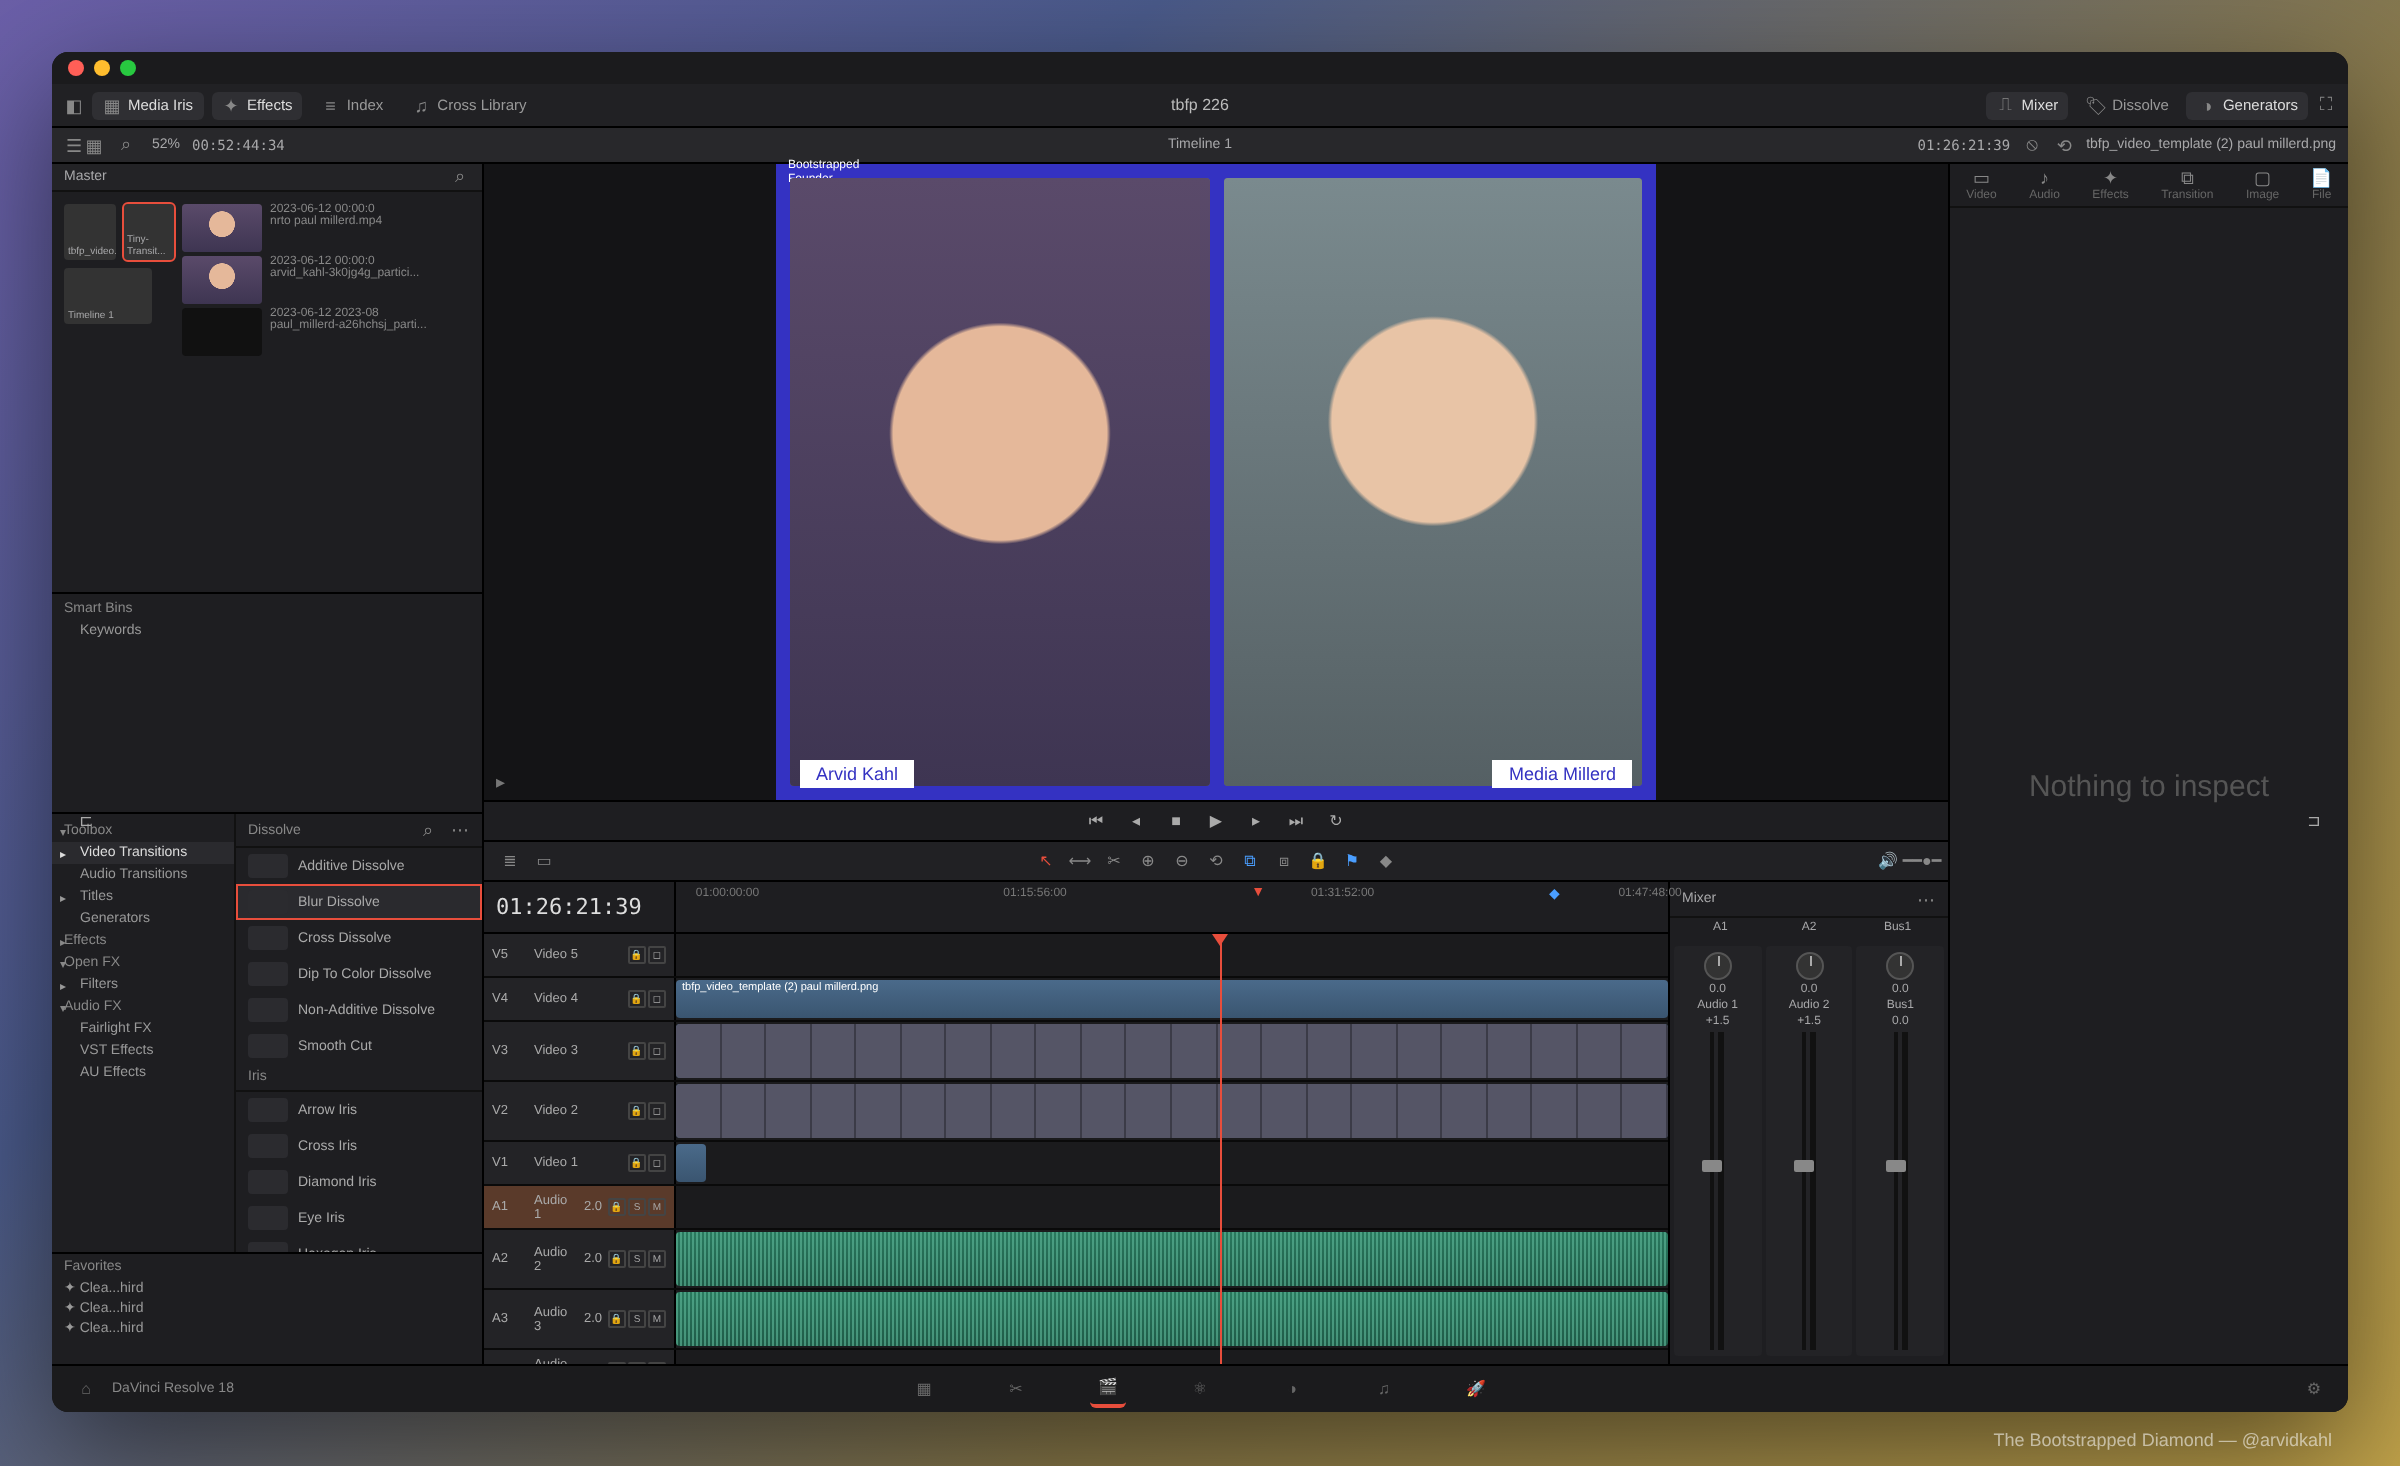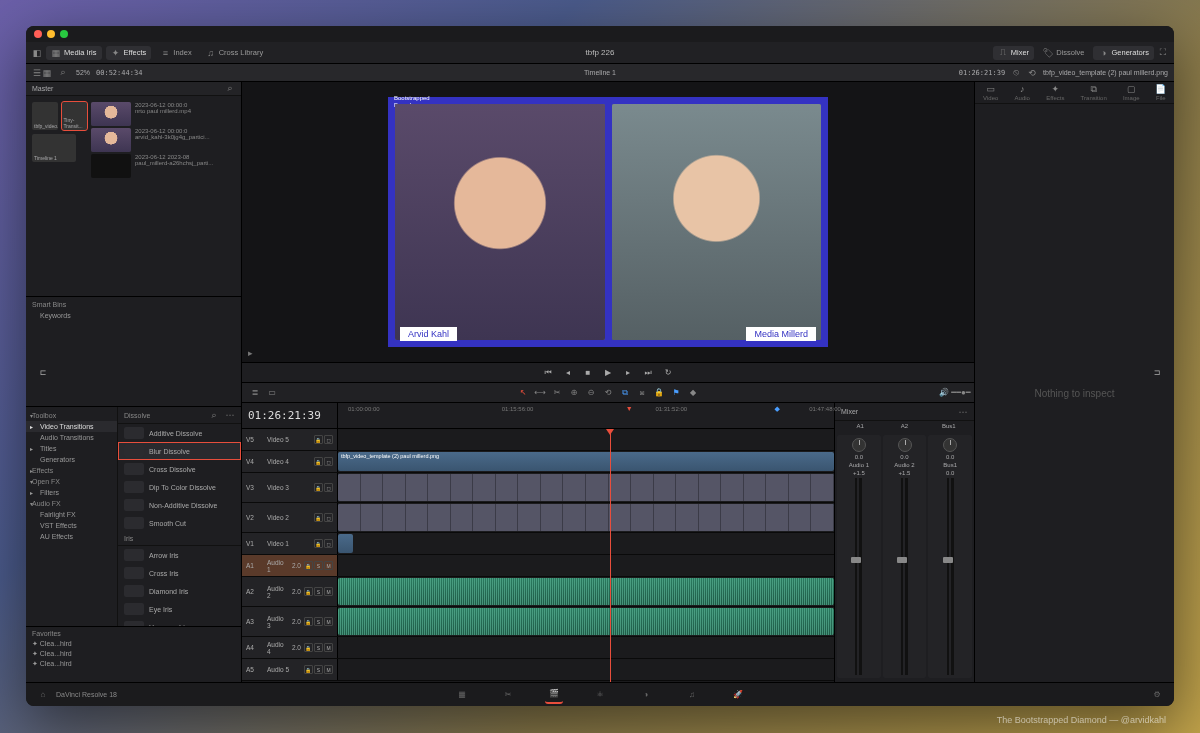--- a/index.html
+++ b/index.html
@@ -50,21 +50,21 @@
 .fx-cat .caret{position:absolute;left:4px;font-size:6px;}
 .fx-list { flex:1; overflow:hidden; font-size:7px; }
 .fx-group-hdr{padding:3px 6px;color:#888;border-bottom:1px solid #111;display:flex;align-items:center;gap:6px;}
 .fx-item{display:flex;align-items:center;gap:5px;padding:3px 6px;color:#aaa;cursor:pointer;}
 .fx-item .fx-ico{width:20px;height:12px;background:#2b2b2f;border-radius:2px;}
 .fx-item.sel{outline:1px solid #e84e3c;outline-offset:-1px;background:#2a2a2e;}
 .favorites { height:56px; border-top:1px solid #000; padding:3px 6px; font-size:7px;}
 .fav-item{padding:1px 0;color:#999;}
 
 .viewer { flex:0 0 280px; display:flex; align-items:center; justify-content:center; background:#141416; position:relative;}
-.preview { width:440px; height:250px; background:#3432c2; padding:7px; display:flex; gap:7px; position:relative;}
+.preview { width:440px; height:318px; background:#3432c2; padding:7px; display:flex; gap:7px; position:relative;}
 .preview .pane{flex:1;background:#666;border-radius:2px;position:relative;overflow:hidden;}
 .preview .badge{position:absolute;top:-2px;left:6px;background:transparent;color:#fff;font-size:6px;line-height:1.1;}
 .name-tag{position:absolute;bottom:6px;background:#fff;color:#3432c2;font-size:9px;padding:2px 8px;font-weight:500;}
 .name-tag.l{left:12px;}.name-tag.r{right:12px;}
 
 .transport { height:20px; background:#1e1e21; border-top:1px solid #000; display:flex; align-items:center; justify-content:center; gap:6px; }
 .tbtn{width:14px;height:14px;display:flex;align-items:center;justify-content:center;color:#aaa;cursor:pointer;font-size:8px;}
 .tl-toolbar{height:20px;background:#212124;border-top:1px solid #000;display:flex;align-items:center;padding:0 6px;gap:4px;position:relative;}
 .tl-toolbar .grp{display:flex;gap:3px;align-items:center;}
 .tl-toolbar .ctr{position:absolute;left:50%;transform:translateX(-50%);}
@@ -106,21 +106,21 @@
 .mch{flex:1;background:#232326;border-radius:2px;display:flex;flex-direction:column;align-items:center;padding:3px 2px;font-size:6px;gap:2px;}
 .knob{width:14px;height:14px;border-radius:50%;background:#333;border:1px solid #555;position:relative;}
 .knob::after{content:'';position:absolute;left:50%;top:1px;width:1px;height:5px;background:#aaa;}
 .fader-area{flex:1;width:100%;display:flex;justify-content:center;align-items:flex-end;position:relative;}
 .fader-track{width:2px;height:100%;background:#111;position:relative;}
 .fader-handle{position:absolute;left:-4px;width:10px;height:6px;background:#888;border-radius:1px;top:40%;}
 .meter{width:3px;height:100%;background:#111;margin-left:2px;}
 
 .insp-tabs{height:22px;display:flex;align-items:center;justify-content:space-around;border-bottom:1px solid #111;font-size:6px;color:#666;}
 .insp-tab{display:flex;flex-direction:column;align-items:center;gap:1px;cursor:pointer;}
-.insp-body{flex:1;display:flex;align-items:center;justify-content:center;color:#555;font-size:10px;}
+.insp-body{flex:1;display:flex;align-items:center;justify-content:center;color:#555;font-size:15px;}
 
 .page-tabs{height:24px;background:#1b1b1d;border-top:1px solid #000;display:flex;align-items:center;justify-content:center;gap:28px;}
 .pg{width:18px;height:18px;display:flex;align-items:center;justify-content:center;color:#666;cursor:pointer;border-radius:3px;}
 .pg.active{color:#fff;border-bottom:2px solid #e84e3c;}
 .home-ico{position:absolute;left:8px;}
 .gear-ico{position:absolute;right:8px;}
 
 .watermark{position:absolute;right:34px;bottom:8px;font-size:9px;color:rgba(255,255,255,.55);}
 .face{position:absolute;inset:0;}
 .face.a{background:radial-gradient(circle at 50% 42%,#e5b89a 0,#e5b89a 26%,transparent 27%),linear-gradient(#5a4a6a,#3e3552);}

